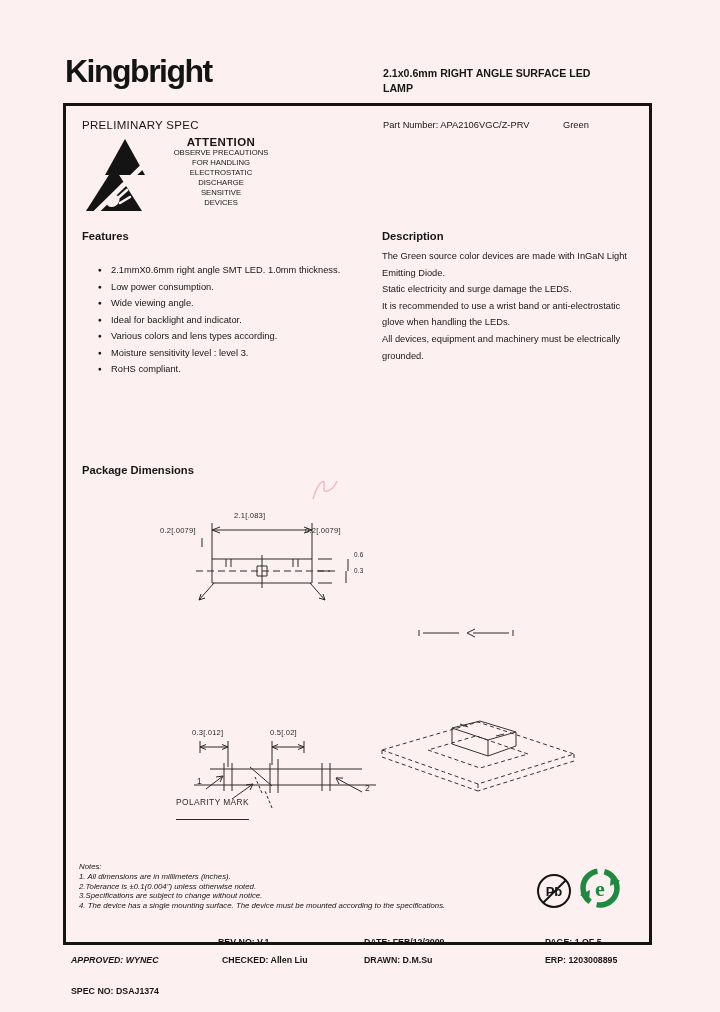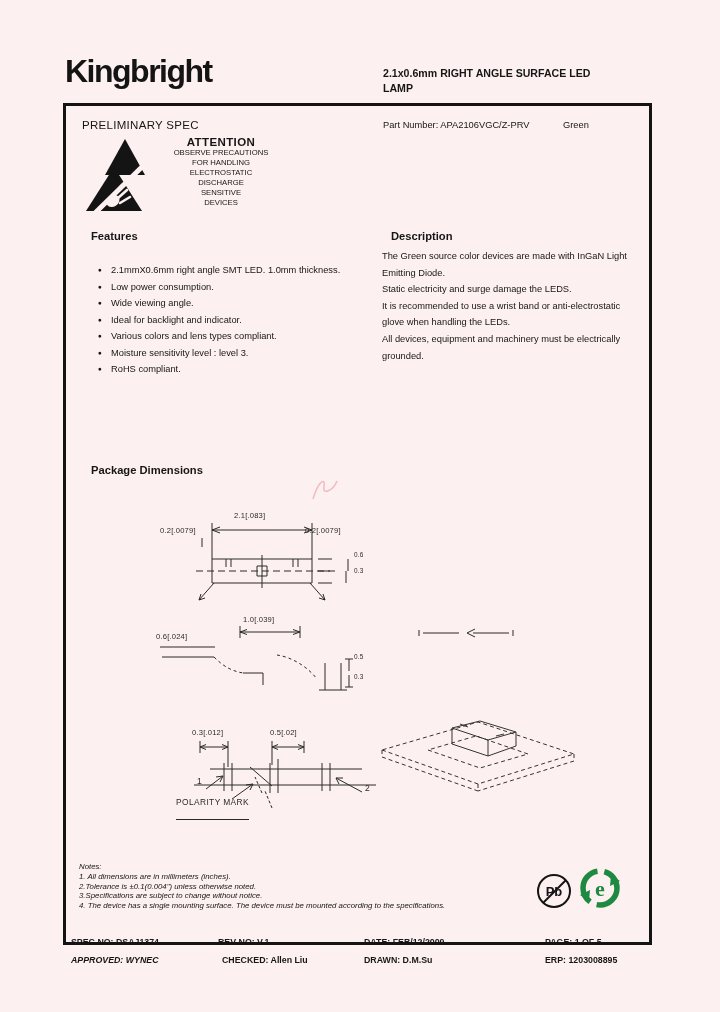--- a/index.html
+++ b/index.html
@@ -12,21 +12,21 @@
   .abs{position:absolute;}
   .logo{left:65px;top:53px;font-size:32px;font-weight:bold;letter-spacing:-1.5px;color:#141414;}
   .doc-title{left:383px;top:66px;width:268px;font-size:10.6px;font-weight:bold;line-height:1.45;}
   .main-box{left:63px;top:103px;width:583px;height:836px;border:3px solid #141414;}
   .prelim{left:82px;top:119px;font-size:11.5px;letter-spacing:.3px;}
   .partnum{left:383px;top:120px;font-size:9.3px;}
   .green{left:563px;top:120px;font-size:9.3px;}
   .attention{left:154px;top:136px;width:134px;text-align:center;}
   .attention .att-title{font-size:11.5px;font-weight:bold;letter-spacing:.4px;}
   .attention .att-line{font-size:7.7px;line-height:9.9px;}
-  .sec-h{font-size:11.2px;font-weight:bold;margin-left:9px;}
+  .sec-h{font-size:11.2px;font-weight:bold;}
   .features-h{left:82px;top:230px;}
   .desc-h{left:382px;top:230px;}
   .pkg-h{left:82px;top:464px;}
   .feat-list{left:82px;top:246px;width:296px;list-style:none;margin:16px;padding:0;}
   .feat-list li{position:relative;font-size:9.3px;line-height:16.5px;padding-left:13px;}
   .feat-list li::before{content:"●";position:absolute;left:0;top:0;font-size:6.5px;line-height:16.5px;}
   .desc-body{left:382px;top:248px;width:262px;}
   .desc-body div{font-size:9.3px;line-height:16.6px;}
   .drawing{position:absolute;}
   .dim{position:absolute;font-size:7.6px;letter-spacing:.2px;white-space:nowrap;color:#2a2a2a;}
@@ -80,21 +80,21 @@
     <div class="att-line">SENSITIVE</div>
     <div class="att-line">DEVICES</div>
   </div>
 
   <div class="abs sec-h features-h">Features</div>
   <ul class="abs feat-list">
     <li>2.1mmX0.6mm right angle SMT LED. 1.0mm thickness.</li>
     <li>Low power consumption.</li>
     <li>Wide viewing angle.</li>
     <li>Ideal for backlight and indicator.</li>
-    <li>Various colors and lens types compliant.</li>
+    <li>Various colors and lens types according.</li>
     <li>Moisture sensitivity level : level 3.</li>
     <li>RoHS compliant.</li>
   </ul>
 
   <div class="abs sec-h desc-h">Description</div>
   <div class="abs desc-body">
     <div>The Green source color devices are made with InGaN Light</div>
     <div>Emitting Diode.</div>
     <div>Static electricity and surge damage the LEDS.</div>
     <div>It is recommended to use a wrist band or anti-electrostatic</div>
@@ -128,39 +128,20 @@
         <path d="M34,58 H176" stroke-dasharray="7 4"></path>
         <path d="M100,42 V75"></path>
         <rect x="95" y="53" width="10" height="10"></rect>
         <path d="M52,70 L37,87 M37,87 l6,-2 M37,87 l2,-6"></path>
         <path d="M148,70 L163,87 M163,87 l-6,-2 M163,87 l-2,-6"></path>
         <path d="M156,46 h14 M156,58 h12 M156,70 h14 M186,46 V58 M184,58 V70"></path>
       </g>
     </svg>
   </div>
 
-  <div class="drawing" style="left:158px;top:617px;width:215px;height:88px;">
-    <span class="dim" style="left:85px;top:-2px;">1.0[.039]</span>
-    <span class="dim" style="left:-2px;top:15px;">0.6[.024]</span>
-    <span class="dim small" style="left:196px;top:36px;">0.5</span>
-    <span class="dim small" style="left:196px;top:56px;">0.3</span>
-    <svg class="lineart" width="215" height="88" viewBox="0 0 215 88">
-      <g fill="none" stroke="#2a2a2a" stroke-width="1">
-        <path d="M82,15 H142 M82,9 V21 M142,9 V21"></path>
-        <path d="M82,15 l7,-2.5 M82,15 l7,2.5 M142,15 l-7,-2.5 M142,15 l-7,2.5"></path>
-        <path d="M2,30 H57"></path>
-        <path d="M4,40 H56"></path>
-        <path d="M56,40 C66,50 74,54 85,56" stroke-dasharray="3 3"></path>
-        <path d="M85,56 H105 V68"></path>
-        <path d="M119,38 C133,40 149,49 159,62" stroke-dasharray="3 3"></path>
-        <path d="M167,46 V73 M183,46 V73 M161,73 H189"></path>
-        <path d="M191,42 V54 M187,42 h8 M191,58 V70 M187,70 h8"></path>
-      </g>
-    </svg>
-  </div>
 
   <div class="abs" style="left:417px;top:626px;">
     <svg class="lineart" width="100" height="14" viewBox="0 0 100 14">
       <g fill="none" stroke="#2a2a2a" stroke-width="1">
         <path d="M6,7 H42"></path>
         <path d="M50,7 l8,-4 M50,7 l8,4"></path>
         <path d="M56,7 H92"></path>
         <path d="M2,4 v6 M96,4 v6"></path>
       </g>
     </svg>
@@ -223,21 +204,21 @@
 
   <div class="abs" style="left:578px;top:866px;">
     <svg width="44" height="44" viewBox="0 0 44 44">
       <circle cx="22" cy="22" r="17" fill="none" stroke-width="5.5" stroke-dasharray="40 7 40 7" stroke-dashoffset="10" stroke="#1e8a41"></circle>
       <polygon points="2,29 12,24 11,35" fill="#1e8a41"></polygon>
       <polygon points="42,15 32,20 33,9" fill="#1e8a41"></polygon>
       <text x="22" y="30" text-anchor="middle" font-size="22" font-weight="bold" font-family="Liberation Serif, serif" fill="#1e8a41">e</text>
     </svg>
   </div>
 
-  <div class="footer-cell" style="left:71px;top:937px;">SPEC NO: DSAJ1374</div>
+  <div class="footer-cell" style="left:71px;top:986px;">SPEC NO: DSAJ1374</div>
   <div class="footer-cell" style="left:218px;top:937px;">REV NO: V.1</div>
   <div class="footer-cell" style="left:364px;top:937px;">DATE: FEB/12/2009</div>
   <div class="footer-cell" style="left:545px;top:937px;">PAGE: 1 OF 5</div>
   <div class="footer-cell" style="left:71px;top:955px;font-style:italic;">APPROVED: WYNEC</div>
   <div class="footer-cell" style="left:222px;top:955px;">CHECKED: Allen Liu</div>
   <div class="footer-cell" style="left:364px;top:955px;">DRAWN: D.M.Su</div>
   <div class="footer-cell" style="left:545px;top:955px;">ERP: 1203008895</div>
 
 </div>
 

